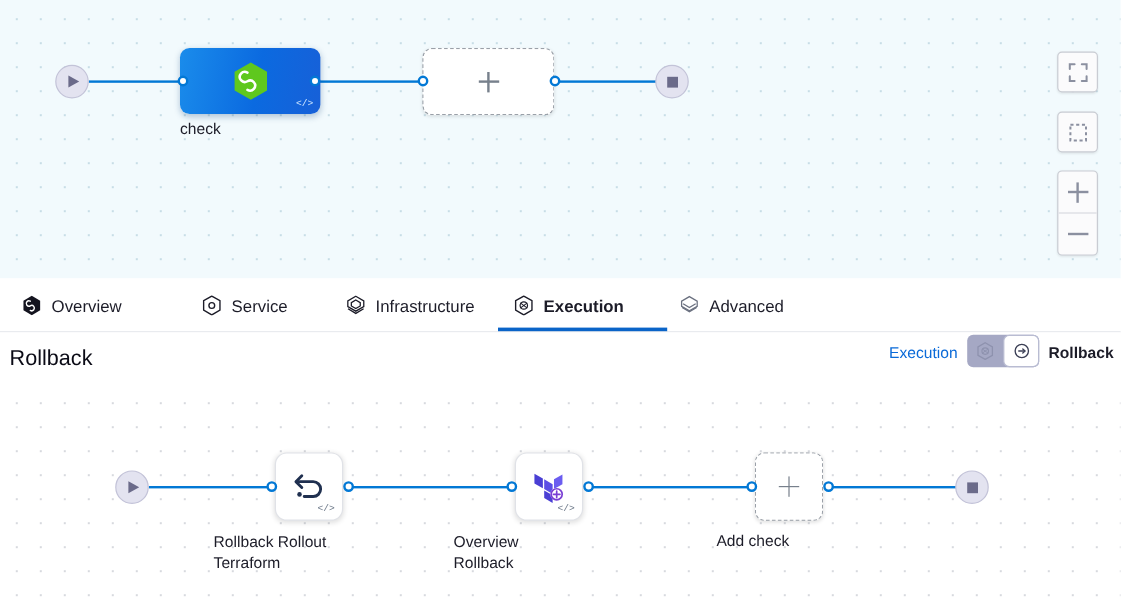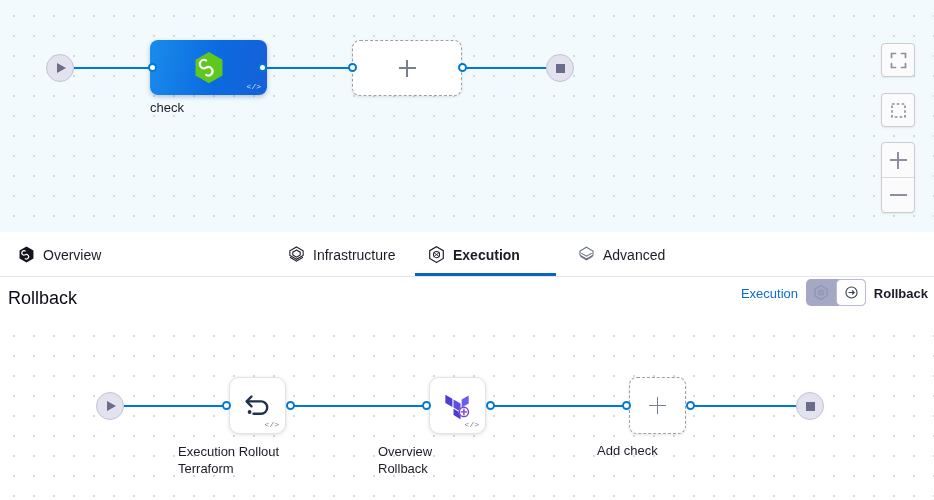--- a/index.html
+++ b/index.html
@@ -376,20 +376,29 @@
     <div class="tab" style="left:18px;">
       <span>
         <svg class="tabicon" viewBox="0 0 20 22">
           <polygon points="10,0.7 19,5.9 19,16.3 10,21.5 1,16.3 1,5.9" fill="#14141f"></polygon>
           <path d="M8.4 6.4 a2.9 2.9 0 1 0 0 5 a2.9 2.9 0 1 1 0 5" fill="none" stroke="#ffffff" stroke-width="1.6" stroke-linecap="round"></path>
         </svg>
       </span>
       <span class="tab-label">Overview</span>
     </div>
 
+    <div class="tab" style="left:168px;">
+      <span>
+        <svg class="tabicon" viewBox="0 0 20 22">
+          <polygon points="10,0.9 18.8,6 18.8,16.2 10,21.3 1.2,16.2 1.2,6" fill="none" stroke="#1c1c28" stroke-width="1.5"></polygon>
+          <circle cx="10" cy="11.1" r="3.1" fill="none" stroke="#1c1c28" stroke-width="1.5"></circle>
+        </svg>
+      </span>
+      <span class="tab-label">Service</span>
+    </div>
 
     <div class="tab" style="left:288px;">
       <span>
         <svg class="tabicon" viewBox="0 0 20 22">
           <polygon points="10,1.2 18.6,6.2 18.6,12.2 10,17.2 1.4,12.2 1.4,6.2" fill="none" stroke="#1c1c28" stroke-width="1.4"></polygon>
           <polygon points="10,5.2 14.8,8 14.8,11.6 10,14.4 5.2,11.6 5.2,8" fill="none" stroke="#1c1c28" stroke-width="1.4"></polygon>
           <path d="M1.6 14.6 L10 19.6 L18.4 14.6" fill="none" stroke="#1c1c28" stroke-width="1.4"></path>
         </svg>
       </span>
       <span class="tab-label">Infrastructure</span>
@@ -399,21 +408,21 @@
       <span>
         <svg class="tabicon" viewBox="0 0 20 22">
           <polygon points="10,0.9 18.8,6 18.8,16.2 10,21.3 1.2,16.2 1.2,6" fill="none" stroke="#1c1c28" stroke-width="1.5"></polygon>
           <circle cx="10" cy="11.1" r="4" fill="none" stroke="#1c1c28" stroke-width="1.3"></circle>
           <path d="M6.2 8.2 L13.8 14 M13.8 8.2 L6.2 14" stroke="#1c1c28" stroke-width="1.1"></path>
         </svg>
       </span>
       <span class="tab-label">Execution</span>
     </div>
 
-    <div class="tab" style="left:578px;">
+    <div class="tab" style="left:566px;">
       <span>
         <svg class="tabicon" viewBox="0 0 20 22">
           <polygon points="10,1.5 18.4,6.4 18.4,12 10,16.9 1.6,12 1.6,6.4" fill="none" stroke="#6b7180" stroke-width="1.4"></polygon>
           <path d="M3.2 9.2 L10 13.2 L16.8 9.2" fill="none" stroke="#6b7180" stroke-width="1.4"></path>
           <path d="M2.2 13.2 L10 17.9 L17.8 13.2" fill="none" stroke="#6b7180" stroke-width="1.4"></path>
         </svg>
       </span>
       <span class="tab-label">Advanced</span>
     </div>
 
@@ -459,21 +468,21 @@
 
     <div class="node step-node" style="left:229px; top:52px;">
       <svg width="30" height="30" viewBox="0 0 30 30">
         <path d="M8.5 5.5 L3.6 10.4 L8.5 15.3" fill="none" stroke="#203050" stroke-width="2.4" stroke-linecap="round" stroke-linejoin="round"></path>
         <path d="M4.2 10.4 H18 a6.2 6.2 0 0 1 0 12.4 H10.5" fill="none" stroke="#203050" stroke-width="2.4" stroke-linecap="round"></path>
         <circle cx="6.6" cy="21" r="1.9" fill="#203050"></circle>
       </svg>
       <span class="codebadge">&lt;/&gt;</span>
     </div>
     <div class="node-label" style="left:178px; top:118px; width:160px;">
-      <div>Execution Rollout</div>
+      <div>Rollback Rollout</div>
       <div>Terraform</div>
     </div>
     <div class="port" style="left:222px; top:76px;"></div>
     <div class="port" style="left:286px; top:76px;"></div>
 
     <div class="node step-node" style="left:429px; top:52px;">
       <svg width="30" height="30" viewBox="0 0 32 32">
         <polygon points="2.5,4 10,8.3 10,17 2.5,12.7" fill="#4a3fd4"></polygon>
         <polygon points="11.2,9 18.7,13.3 18.7,22 11.2,17.7" fill="#5c4ee5"></polygon>
         <polygon points="19.9,9 27.4,4.7 27.4,13.4 19.9,17.7" fill="#6b5df0"></polygon>

